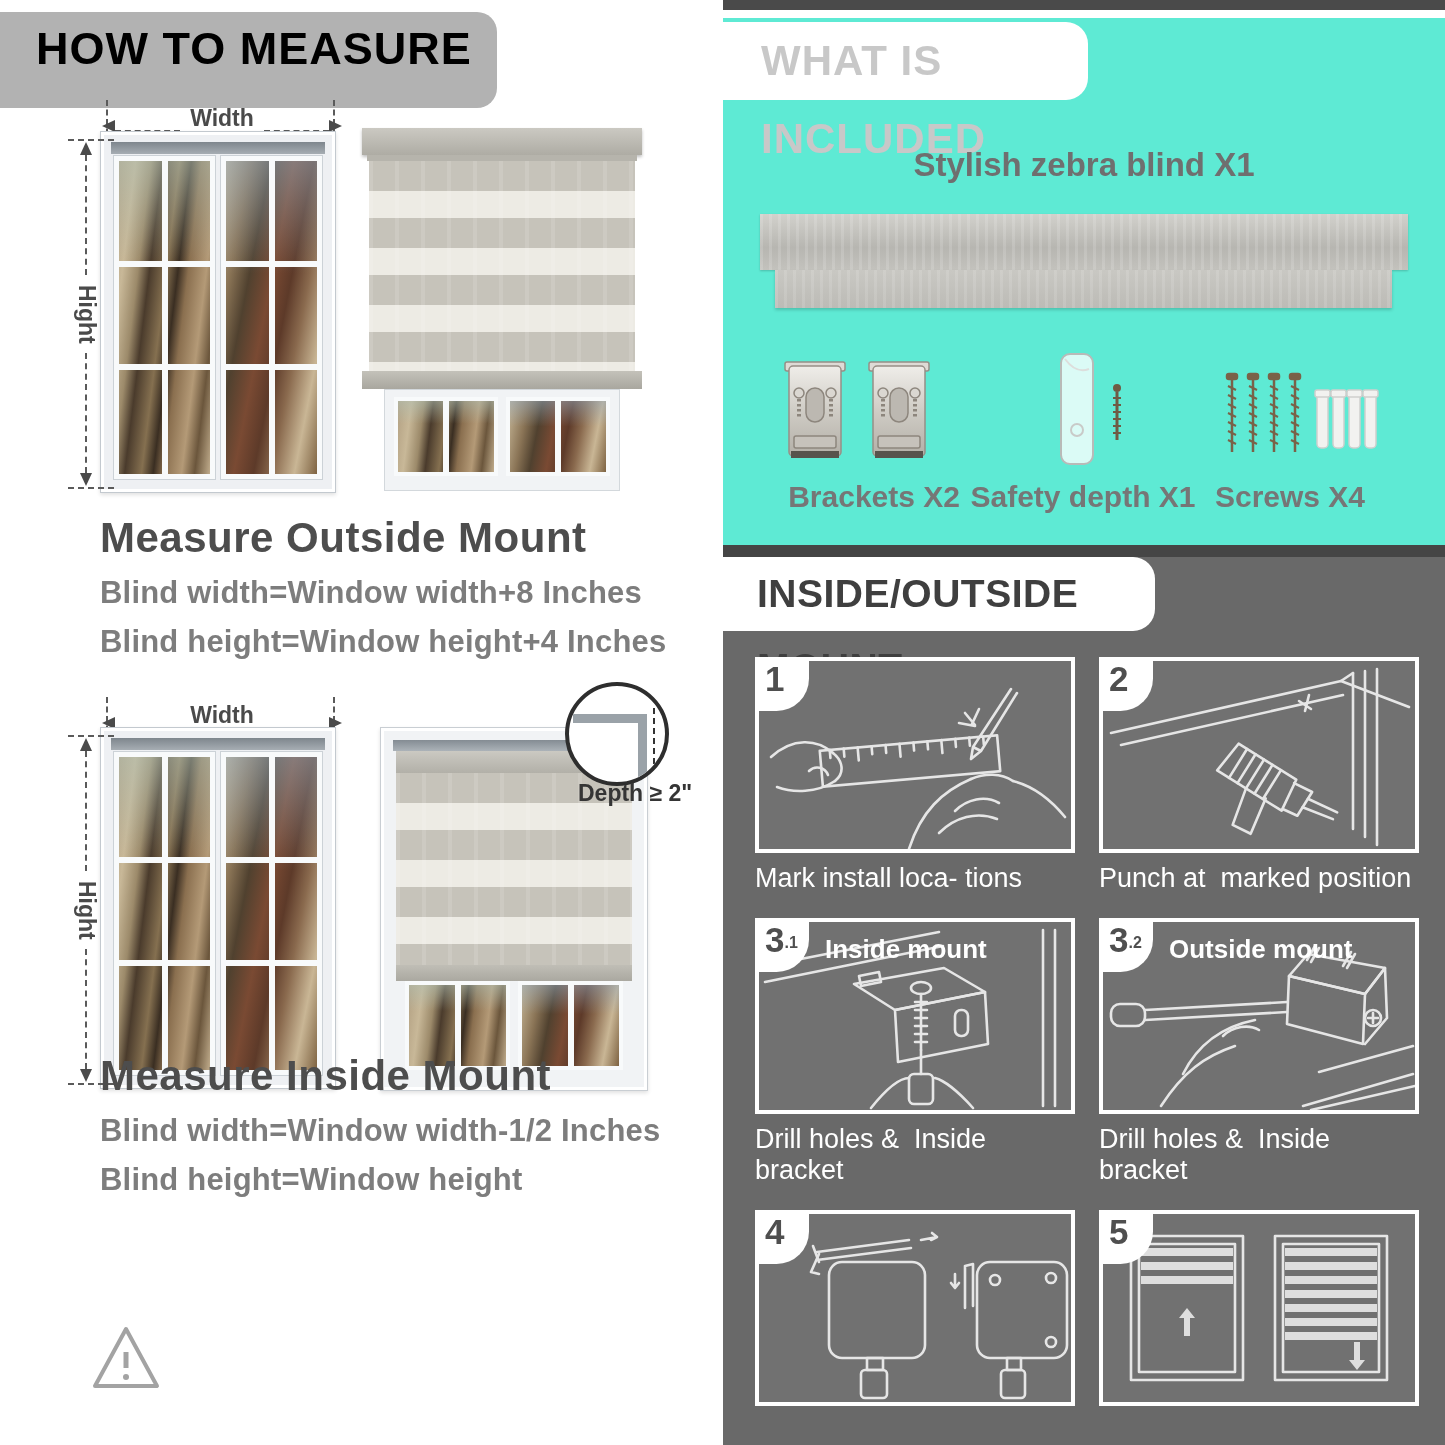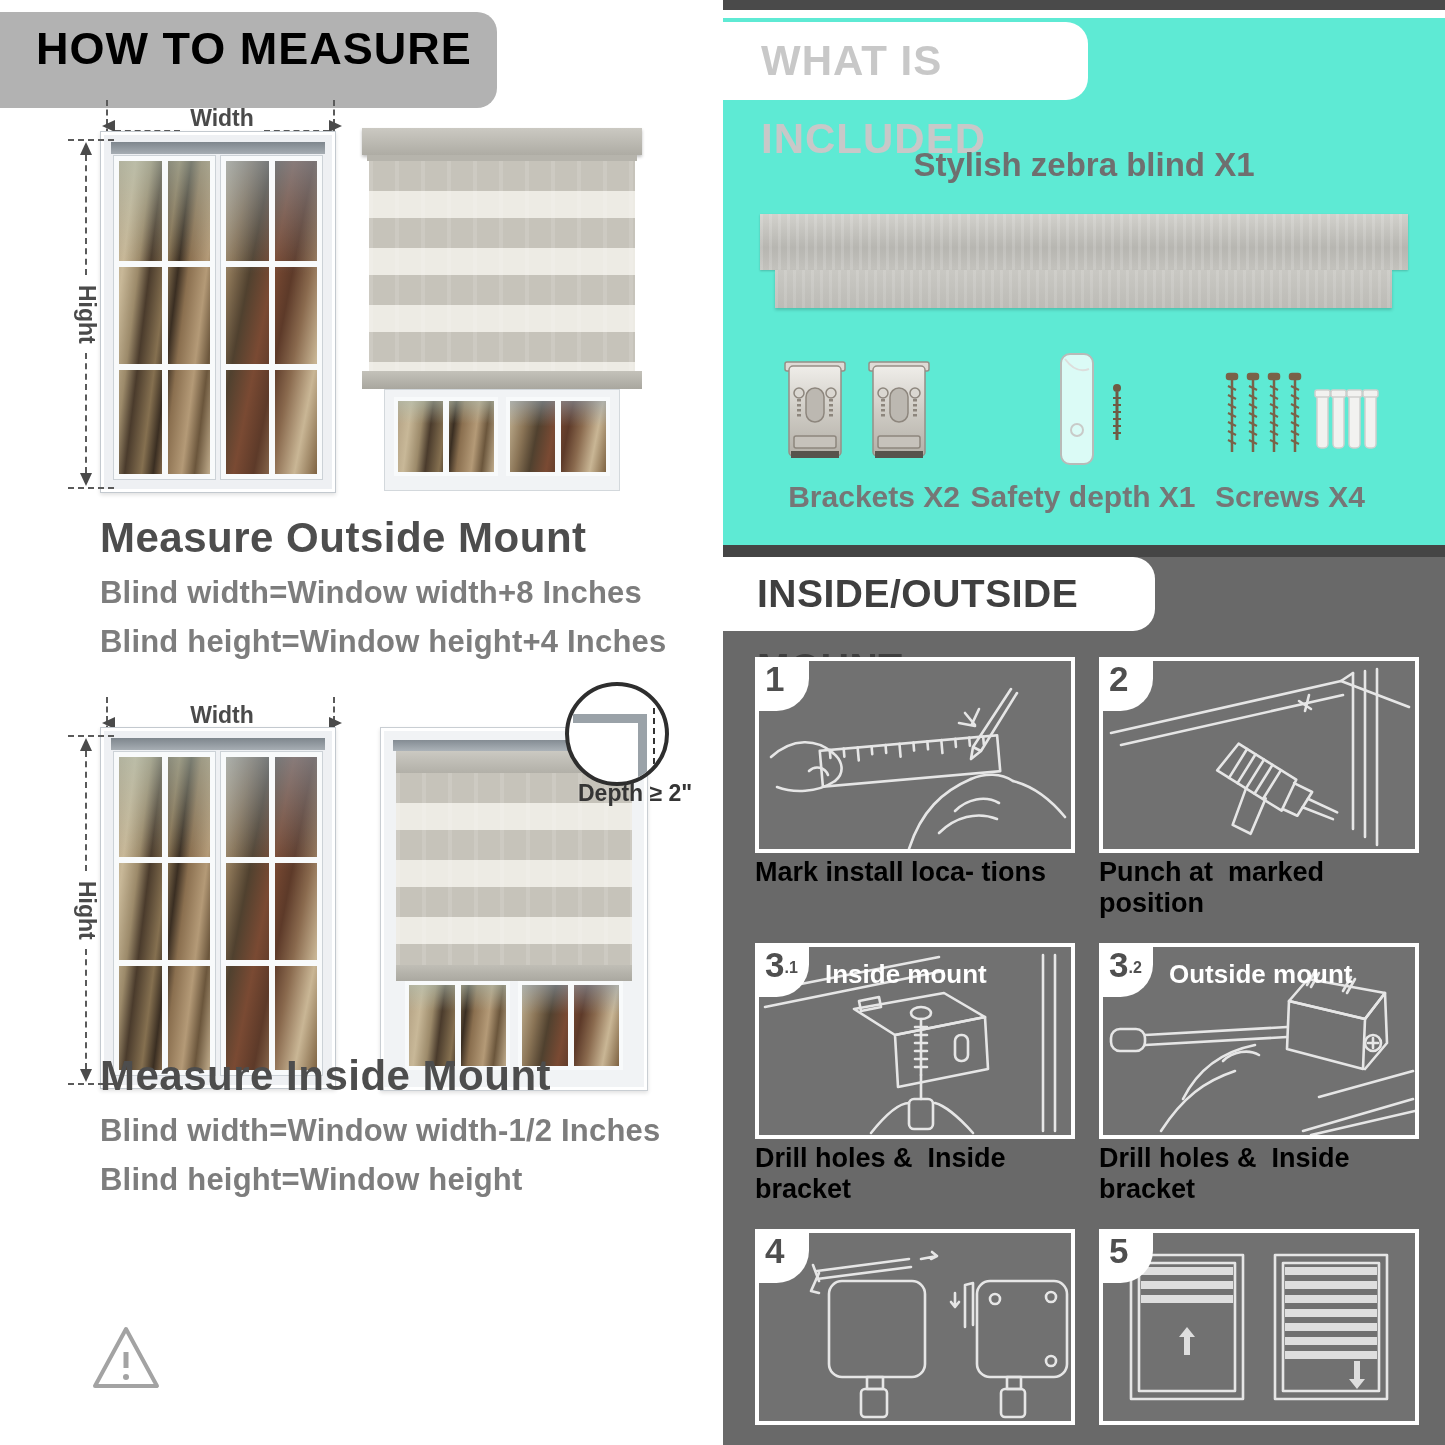--- a/index.html
+++ b/index.html
@@ -100,21 +100,21 @@
       padding-left:34px;box-sizing:border-box;letter-spacing:.5px;}
   .steps{position:absolute;top:112px;left:32px;right:26px;display:grid;
       grid-template-columns:1fr 1fr;column-gap:24px;row-gap:24px;}
   .step-frame{position:relative;height:188px;border:4px solid #fff;background:#717171;}
   .step-frame svg{position:absolute;left:0;top:0;width:100%;height:100%;}
   .badge{position:absolute;top:-4px;left:-4px;width:54px;height:54px;background:#fff;
       border-radius:0 0 60% 0;z-index:3;color:#4f4f4f;font-weight:bold;font-size:35px;
       display:flex;align-items:flex-start;justify-content:flex-start;padding:2px 0 0 10px;box-sizing:border-box;}
   .badge .b-sub{font-size:16px;margin-top:14px;}
   .step-title{position:absolute;left:66px;top:12px;color:#fff;font-size:26px;font-weight:bold;z-index:3;}
-  .caption{margin-top:4px;color:#000000;font-size:27px;font-weight:bold;white-space:pre-wrap;}
+  .caption{margin-top:10px;color:#ffffff;font-size:27px;font-weight:normal;white-space:pre-wrap;}
   .lineart{stroke:#ededed;fill:none;stroke-width:2.6;stroke-linecap:round;stroke-linejoin:round;opacity:.95;}
 </style>
 </head>
 <body>
 
 <div class="stage">
 
   <div class="lcol">
 
     <div class="how-header">HOW TO MEASURE</div>

